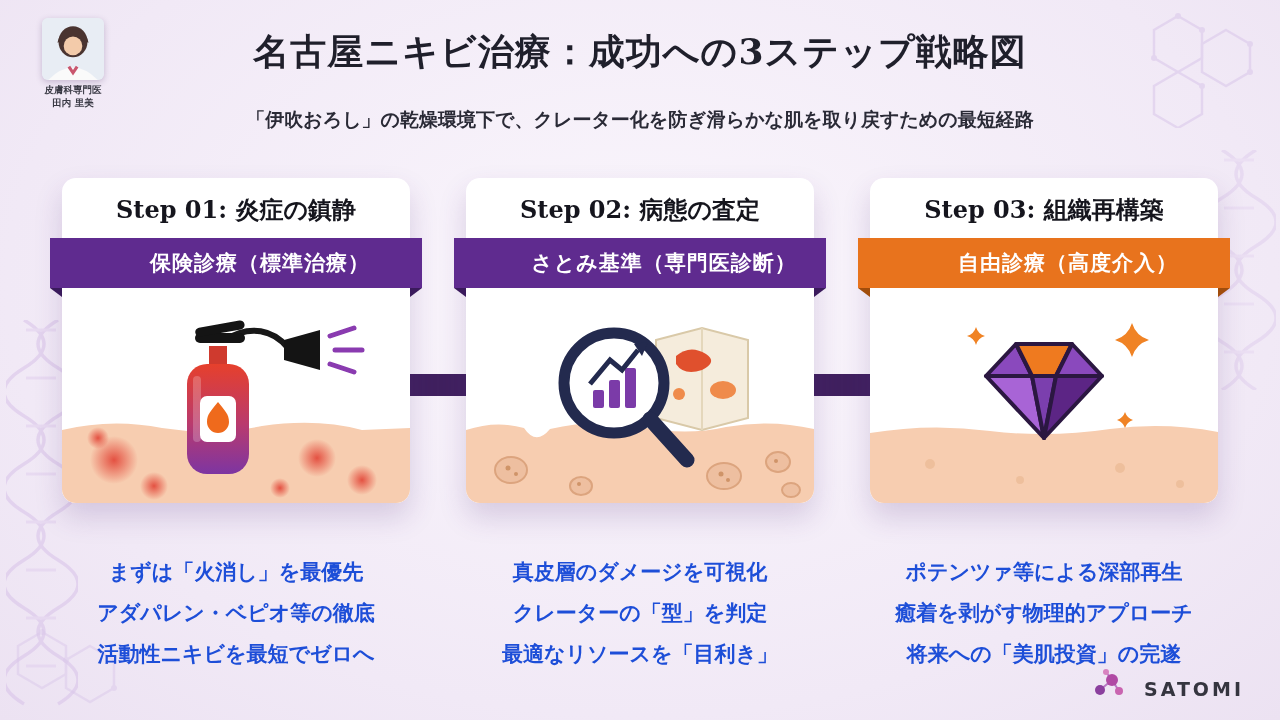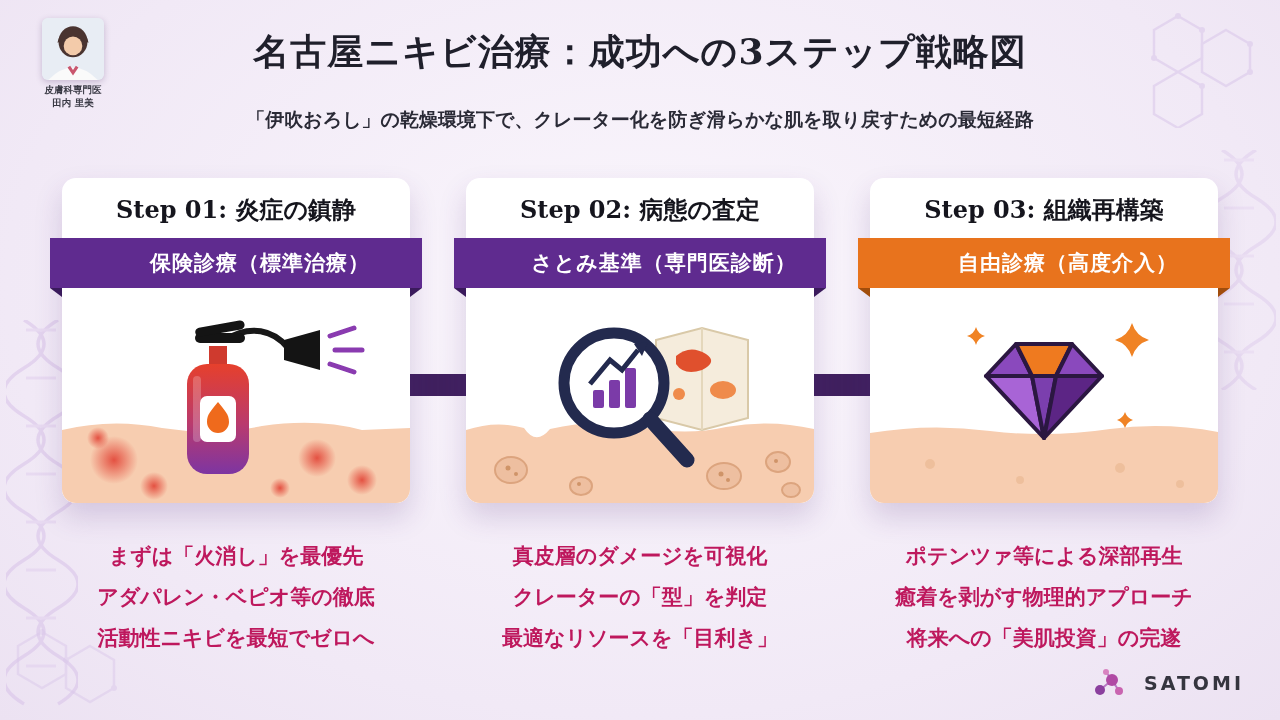--- a/index.html
+++ b/index.html
@@ -43,25 +43,25 @@
     background: var(--banner,#5f2b8f); color:#fff; text-align:center;
     font-size:21px; font-weight:bold; z-index:2; letter-spacing:1px;padding-left:48px;
   }
   .banner::before { content:""; position:absolute; left:0; top:100%;
     border-left:12px solid transparent; border-top:9px solid var(--fold,#3a1a5c); }
   .banner::after { content:""; position:absolute; right:0; top:100%;
     border-right:12px solid transparent; border-top:9px solid var(--fold,#3a1a5c); }
   .illus { position:relative; height:215px; border-radius:0 0 14px 14px; overflow:hidden; background:#fff; }
   .illus svg { display:block; }
   .desc {
-    margin-top:32px; text-align:center;
+    margin-top:48px; text-align:center;
     font-family:"DejaVu Serif","Liberation Serif",serif;
-    font-size:21px; font-weight:bold; color:#be185d; line-height:41px;
-  }
-  .logo { position:absolute; right:36px; bottom:20px; display:flex; align-items:center; gap:20px; z-index:3;margin-top:20px; }
+    font-size:21px; font-weight:bold; color:#1d4ed8; line-height:41px;
+  }
+  .logo { position:absolute; right:36px; bottom:20px; display:flex; align-items:flex-end; gap:20px; z-index:3;margin-top:20px; }
   .logo-text { font-size:19px; letter-spacing:3px; color:#35353f; font-weight:600; }
 </style>
 </head>
 <body>
 
 <svg class="deco" style="left:6px; top:320px; opacity:.5;" width="72" height="390" viewBox="0 0 72 390">
   <g fill="none" stroke="#d6bfe8" stroke-width="3.5">
     <path d="M18,0 Q58,24 18,48 Q-22,72 18,96 Q58,120 18,144 Q-22,168 18,192 Q58,216 18,240 Q-22,264 18,288 Q58,312 18,336 Q-22,360 18,384"></path>
     <path d="M52,0 Q12,24 52,48 Q92,72 52,96 Q12,120 52,144 Q92,168 52,192 Q12,216 52,240 Q92,264 52,288 Q12,312 52,336 Q92,360 52,384"></path>
   </g>

